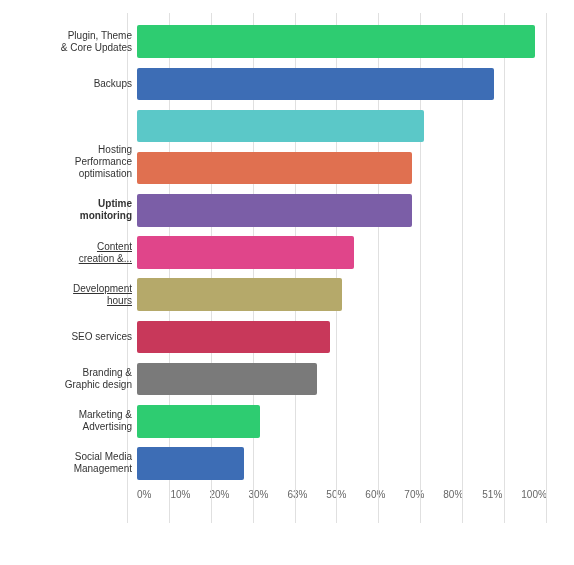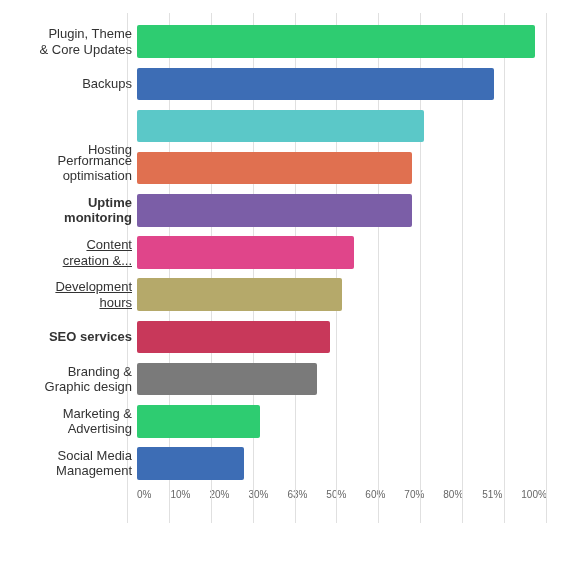--- a/index.html
+++ b/index.html
@@ -30,21 +30,21 @@
       display: flex;
       align-items: center;
       flex: 1;
       position: relative;
     }
     .bar-label {
       position: absolute;
       left: -110px;
       width: 105px;
       text-align: right;
-      font-size: 13px;
+      font-size: 10px;
       color: #333;
       line-height: 1.2;
     }
     .bar-track {
       width: 100%;
       height: 100%;
       position: relative;
       display: flex;
       align-items: center;
     }
@@ -138,21 +138,21 @@
         </div>
       </div>
       <div class="bar-row">
         <div class="bar-label" style="white-space: pre-line; text-decoration: underline;">Development
 hours</div>
         <div class="bar-track">
           <div class="bar" style="width: 50%; background-color: rgb(181, 169, 106);"></div>
         </div>
       </div>
       <div class="bar-row">
-        <div class="bar-label" style="white-space: pre-line; font-weight: bold;">SEO services</div>
+        <div class="bar-label" style="white-space: pre-line;">SEO services</div>
         <div class="bar-track">
           <div class="bar" style="width: 47%; background-color: rgb(200, 56, 90);"></div>
         </div>
       </div>
       <div class="bar-row">
         <div class="bar-label" style="white-space: pre-line;">Branding &amp;
 Graphic design</div>
         <div class="bar-track">
           <div class="bar" style="width: 44%; background-color: rgb(122, 122, 122);"></div>
         </div>

